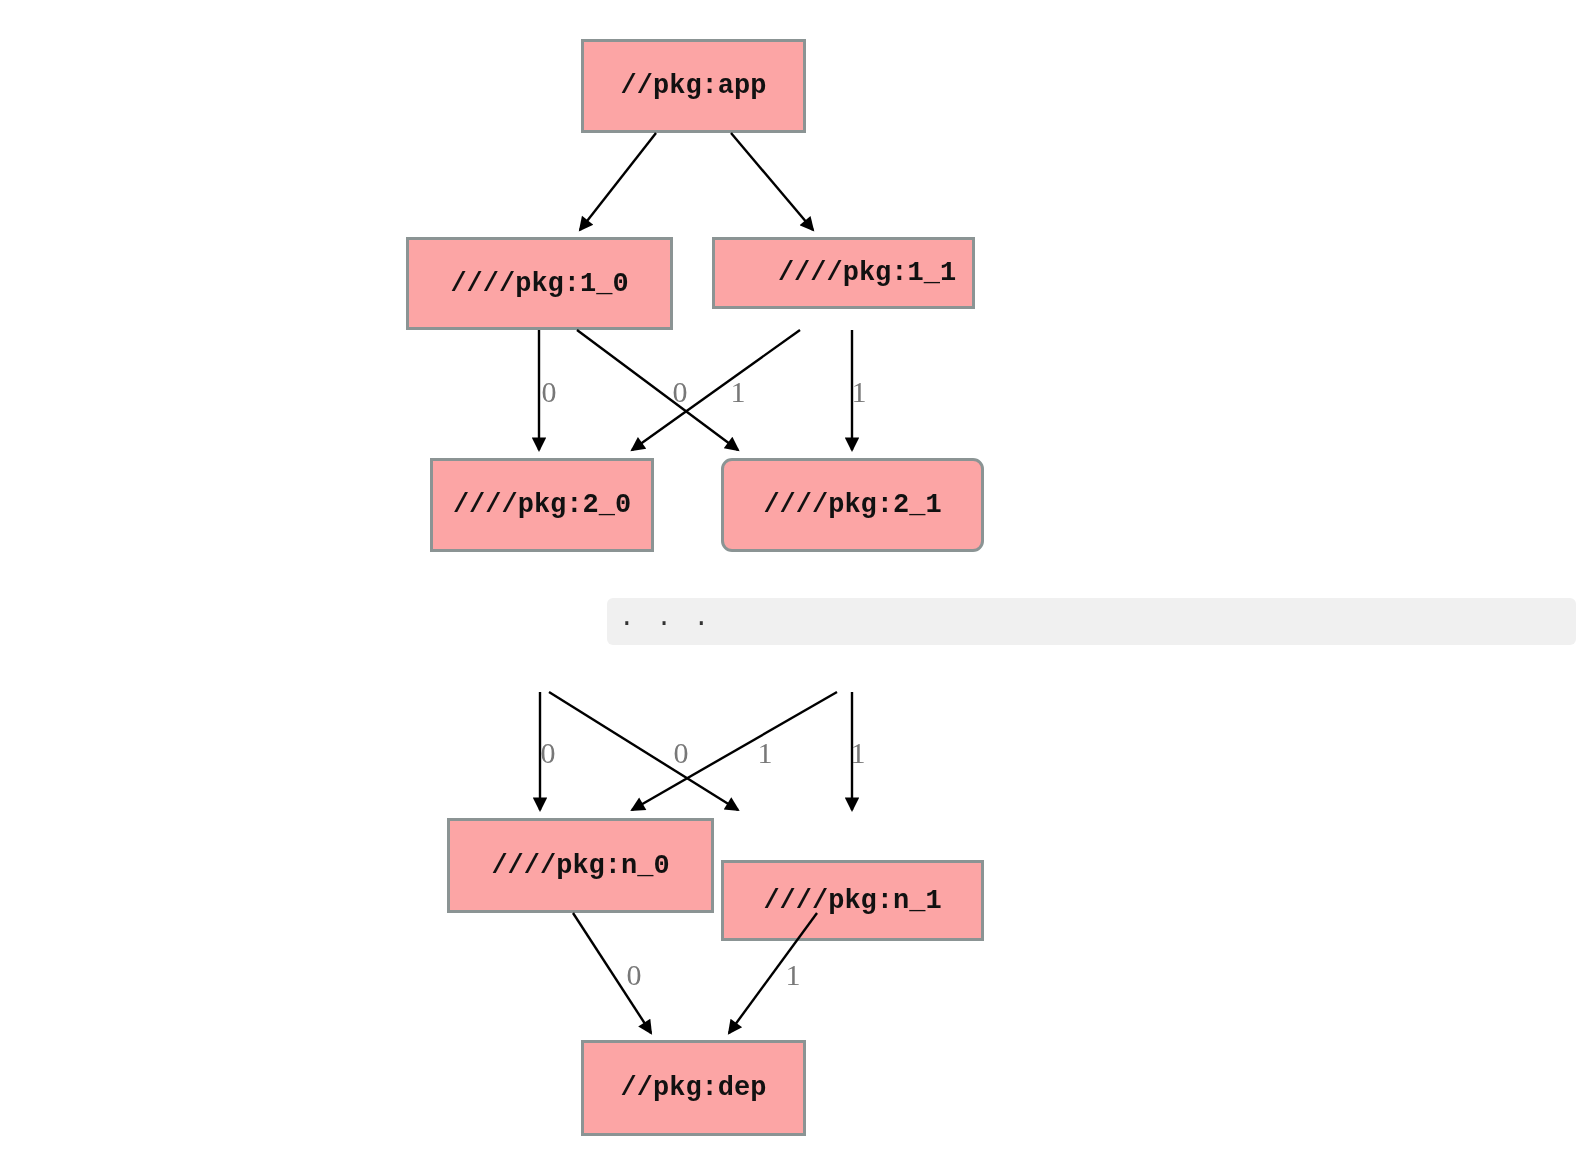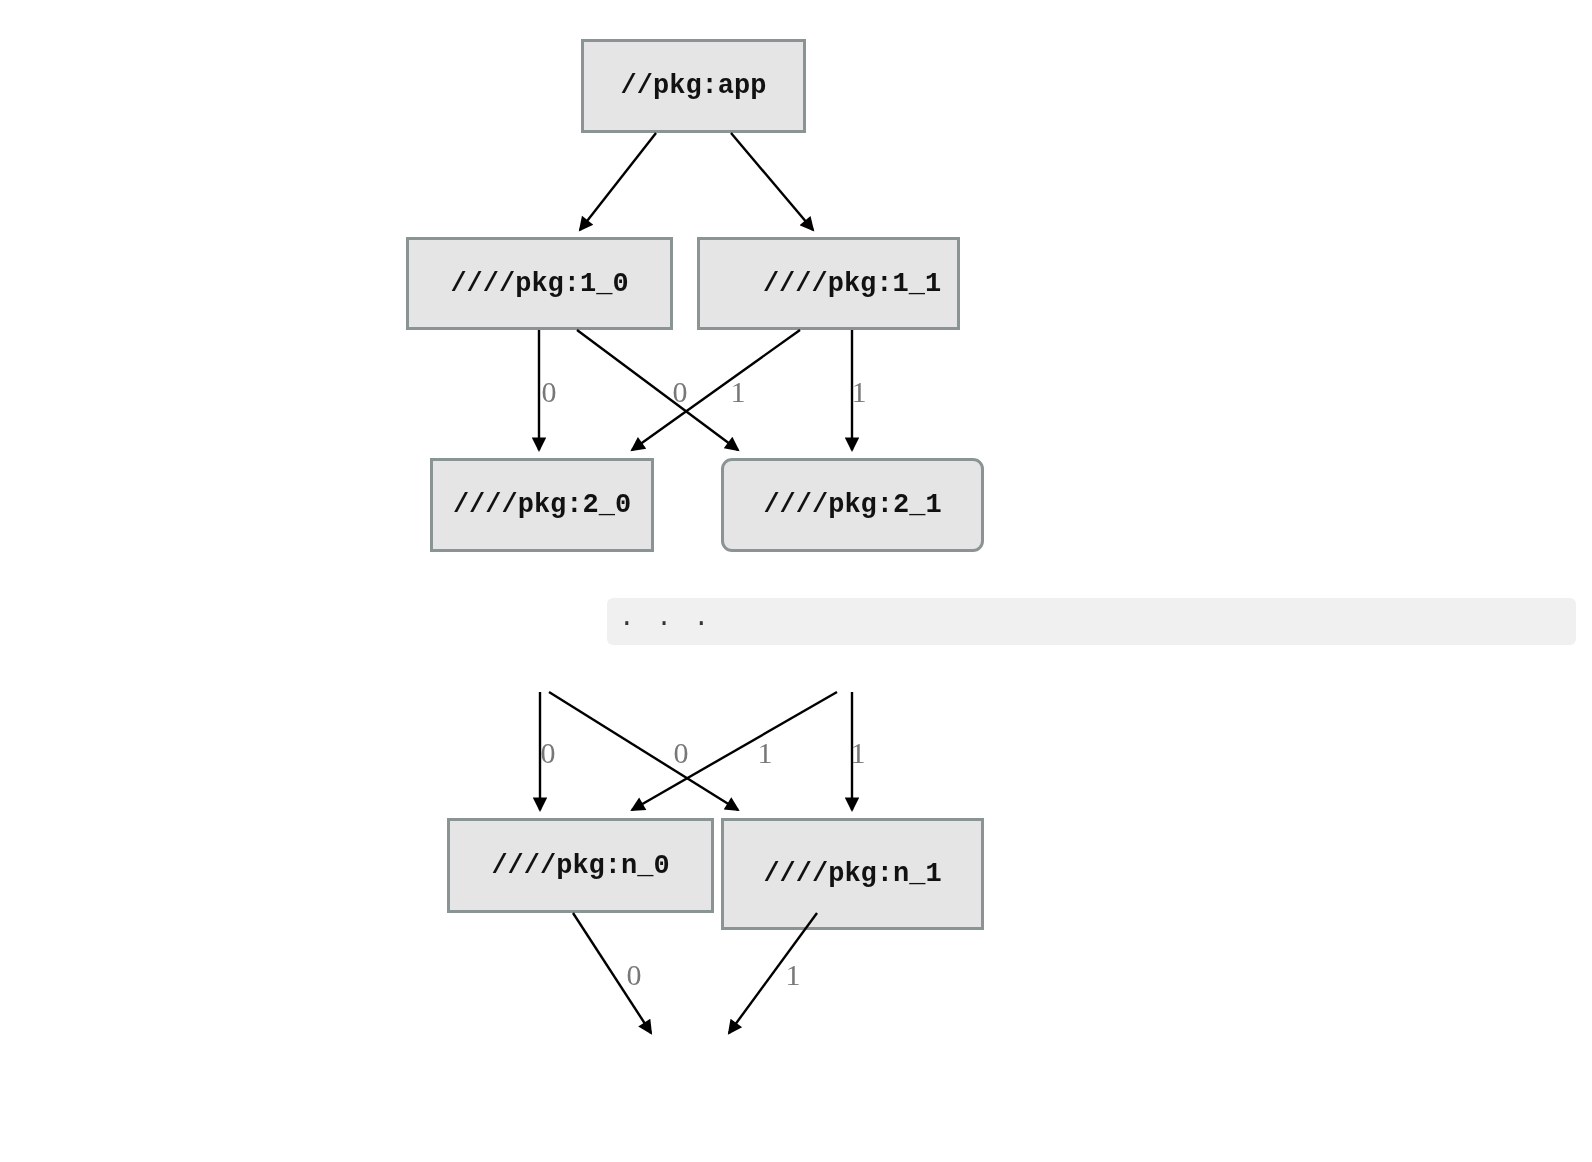--- a/index.html
+++ b/index.html
@@ -11,38 +11,38 @@
   .canvas {
     position: relative;
     width: 1592px;
     height: 1162px;
     background: #ffffff;
     overflow: hidden;
   }
   .node {
     position: absolute;
     box-sizing: border-box;
-    background: #e5e5e5;
+    background: #fca5a5;
     border: 3px solid #8b9494;
     display: flex;
     align-items: center;
     justify-content: center;
     font-family: "Liberation Mono", monospace;
     font-weight: 700;
     font-size: 27px;
     color: #111111;
     white-space: pre;
   }
   .node-app  { left: 581px; top: 39px;   width: 225px; height: 94px; }
   .node-1_0  { left: 406px; top: 237px;  width: 267px; height: 93px; }
-  .node-1_1  { left: 697px; top: 237px;  width: 263px; height: 93px; padding-left: 47px; }
+  .node-1_1  { left: 712px; top: 237px;  width: 263px; height: 72px; padding-left: 47px; }
   .node-2_0  { left: 430px; top: 458px;  width: 224px; height: 94px; }
   .node-2_1  { left: 721px; top: 458px;  width: 263px; height: 94px; border-radius: 11px; }
   .node-n_0  { left: 406px; top: 818px;  width: 267px; height: 95px; margin-left: 41px; }
-  .node-n_1  { left: 721px; top: 818px;  width: 263px; height: 112px; }
+  .node-n_1  { left: 721px; top: 860px;  width: 263px; height: 81px; }
   .node-dep  { left: 581px; top: 1040px; width: 225px; height: 96px; }
 
   .ellipsis-bar {
     position: absolute;
     left: 607px;
     top: 598px;
     width: 969px;
     height: 47px;
     box-sizing: border-box;
     background: #f0f0f0;
@@ -95,20 +95,21 @@
 
 <div class="canvas">
 
   <div class="node node-app">//pkg:app</div>
   <div class="node node-1_0">////pkg:1_0</div>
   <div class="node node-1_1">////pkg:1_1</div>
   <div class="node node-2_0">////pkg:2_0</div>
   <div class="node node-2_1">////pkg:2_1</div>
   <div class="node node-n_0">////pkg:n_0</div>
   <div class="node node-n_1">////pkg:n_1</div>
+  <div class="node node-dep">//pkg:dep</div>
 
   <div class="ellipsis-bar">. . .</div>
 
   <span class="edge-label el-t1">0</span>
   <span class="edge-label el-t2">0</span>
   <span class="edge-label el-t3">1</span>
   <span class="edge-label el-t4">1</span>
 
   <span class="edge-label el-m1">0</span>
   <span class="edge-label el-m2">0</span>

